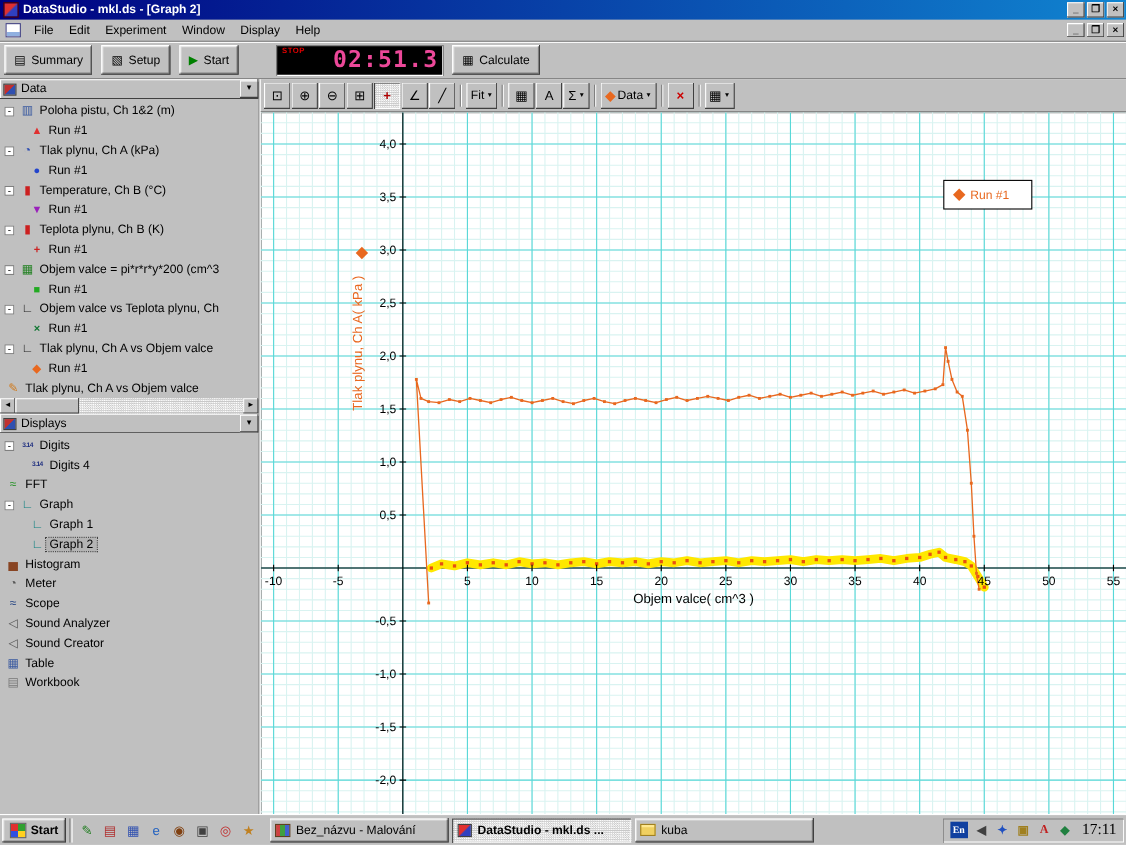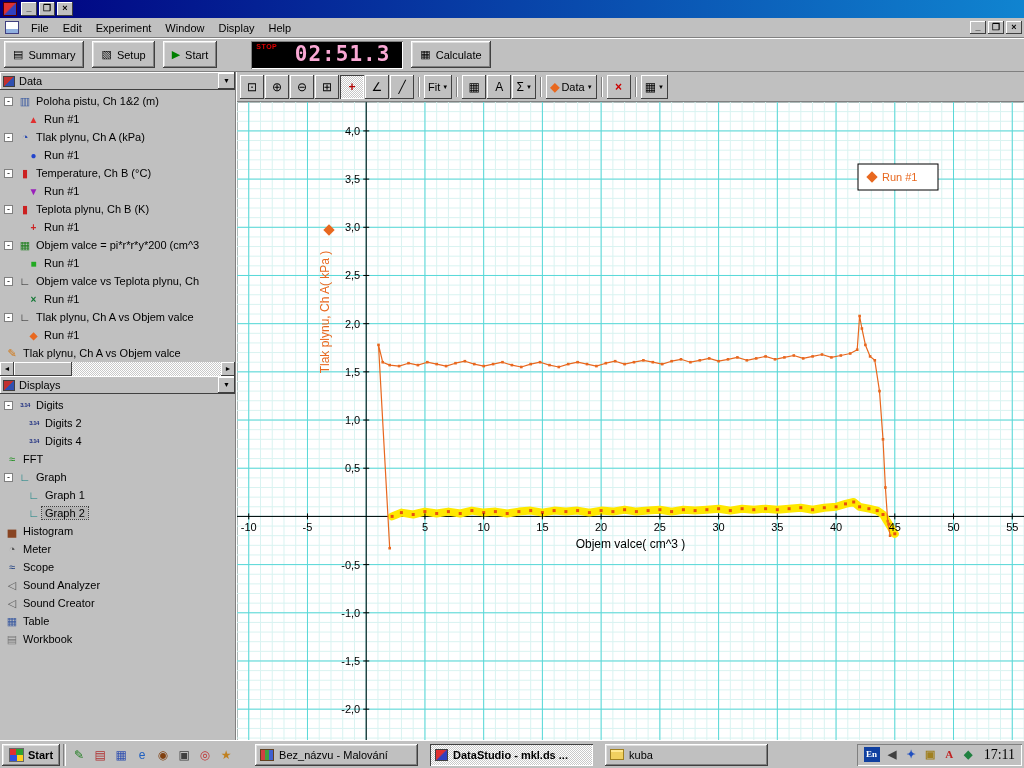--- a/index.html
+++ b/index.html
@@ -22,21 +22,21 @@
   .menu-item { padding:3px 7px; cursor:default; }
   .menubar .winbtns { margin-left:auto; }
   .menubar .winbtn { height:13px; line-height:12px; }
 
   .toolbar { position:absolute; top:38px; left:0; width:100%; height:34px; display:flex; align-items:center; gap:8px; padding:3px 4px; border-bottom:1px solid #808080; box-shadow:0 1px 0 #fff; }
   .tbtn { height:27px; display:flex; align-items:center; gap:5px; padding:0 9px; font-size:11px; cursor:default; }
   .bicon { font-size:11px; }
   .bicon.green { color:#008000; }
   .timer { width:152px; height:28px; background:#000; position:relative; margin-left:26px; flex:none; box-shadow:inset 1px 1px 0 #808080, inset -1px -1px 0 #fff; }
   .timer .stop { position:absolute; top:2px; left:5px; color:#e00000; font-size:7px; font-weight:bold; letter-spacing:0.5px; }
-  .timer .tval { position:absolute; right:13px; top:1px; color:#f9a8d4; font-family:"DejaVu Sans Mono", monospace; font-size:21px; font-weight:bold; letter-spacing:1px; }
+  .timer .tval { position:absolute; right:5px; top:1px; color:#ec4899; font-family:"DejaVu Sans Mono", monospace; font-size:21px; font-weight:bold; letter-spacing:1px; }
 
   .main { position:absolute; top:72px; left:0; right:0; bottom:28px; display:flex;justify-content:space-between; }
   .sidebar { width:236px; flex:none; display:flex; flex-direction:column; border-right:1px solid #808080; }
   .panel-header { height:18px; flex:none; display:flex; align-items:center; gap:4px; padding-left:3px; background:#c0c0c0; box-shadow: inset -1px -1px 0 #404040, inset 1px 1px 0 #ffffff; }
   .hdr-icon { width:12px; height:11px; background:linear-gradient(135deg,#c03030 0 50%,#3050b0 50% 100%); border:1px solid #404040; flex:none; }
   .hdr-arrow { margin-left:auto; width:17px; height:16px; font-size:7px; line-height:15px; text-align:center; flex:none; }
   .tree { overflow:hidden; position:relative; }
   #data-tree { height:272px; flex:none; padding-top:2px; }
   #displays-tree { flex:1; padding-top:2px; }
   .tree-row { height:18px; display:flex; align-items:center; white-space:nowrap; overflow:hidden; cursor:default; }
@@ -60,37 +60,38 @@
   .gbtn.pressed-btn { box-shadow: inset 1px 1px 0 #404040, inset -1px -1px 0 #ffffff; background-image:repeating-conic-gradient(#ffffff 0% 25%, #c8c8c8 0% 50%); background-size:2px 2px; }
   .gsep { width:2px; height:20px; border-left:1px solid #808080; border-right:1px solid #fff; margin:0 3px; flex:none; }
   .plot { position:absolute; top:30px; left:0; right:0; bottom:0; background:#fff; box-shadow:inset 1px 1px 0 #808080; overflow:hidden; }
 
   .taskbar { position:absolute; left:0; bottom:0; width:100%; height:28px; background:#c0c0c0; border-top:1px solid #fff; display:flex; align-items:center; padding:0 2px; gap:3px; }
   .startbtn { height:22px; display:flex; align-items:center; gap:4px; padding:0 7px; font-weight:bold; font-size:11px; cursor:default; }
   .winlogo { width:15px; height:14px; background:conic-gradient(from 0deg at 50% 50%, #30a030 0 25%, #ffd020 25% 50%, #3050e0 50% 75%, #e03030 75% 100%); border:1px solid #666; flex:none; }
   .tb-sep { width:3px; height:22px; border-left:1px solid #808080; border-right:1px solid #fff; flex:none; }
   #quicklaunch { display:flex; gap:1px; }
   .ql { width:20px; height:20px; text-align:center; line-height:20px; font-size:12px; cursor:default; }
-  #tasks { display:flex; gap:12px; margin-left:16px; }
+  #tasks { display:flex; gap:3px; margin-left:6px; }
   .taskbtn { width:163px; height:22px; display:flex; align-items:center; gap:5px; padding:0 5px; overflow:hidden; white-space:nowrap; cursor:default; }
   .taskbtn.active { box-shadow: inset 1px 1px 0 #404040, inset -1px -1px 0 #ffffff; background-image:repeating-conic-gradient(#ffffff 0% 25%, #c8c8c8 0% 50%); background-size:2px 2px; font-weight:bold; }
   .task-ic { flex:none; }
   .ticon-paint { width:14px; height:12px; background:linear-gradient(90deg,#d04040 0 33%,#40a040 33% 66%,#4060d0 66% 100%); border:1px solid #604020; }
   .ticon-folder { width:14px; height:11px; background:#f0d060; border:1px solid #a08020; box-shadow:inset 0 2px 0 #ffe890; }
   .ticon-datastudio { width:13px; height:12px; background:linear-gradient(135deg,#e03030 0 45%,#3040c0 55% 100%); border:1px solid #404040; }
   .tray { margin-left:auto; height:22px; display:flex; align-items:center; gap:5px; padding:0 7px; }
   .lang { width:16px; height:15px; background:#1040a0; color:#fff; font-size:9px; font-weight:bold; text-align:center; line-height:15px; flex:none; }
   .tray-ic { width:15px; text-align:center; font-size:11px; font-weight:bold; }
   .clock { margin-left:3px; font-size:14px; }
 </style>
 </head>
 <body>
 
 <div class="titlebar">
   <div class="app-icon"></div>
+  <div class="title-text">DataStudio - mkl.ds - [Graph 2]</div>
   <div class="winbtns">
     <div class="winbtn raised-thin">_</div>
     <div class="winbtn raised-thin">❐</div>
     <div class="winbtn raised-thin">×</div>
   </div>
 </div>
 
 <div class="menubar">
   <div class="child-icon"></div>
   <div id="menus">
@@ -217,24 +218,20 @@
     <div class="panel-header">
       <div class="hdr-icon"></div>
       <span>Displays</span>
       <div class="hdr-arrow raised-thin">▼</div>
     </div>
     <div id="displays-tree" class="tree">
         <div class="tree-row" style="padding-left: 4px;">
           <div class="expander">-</div>
           <div class="ticon digits" style="color: rgb(32, 48, 128);">3.14</div>
           <div class="tlabel">Digits</div>
-        </div>
-        <div class="tree-row" style="padding-left: 26px;">
-          <div class="ticon digits" style="color: rgb(32, 48, 128);">3.14</div>
-          <div class="tlabel">Digits 2</div>
         </div>
         <div class="tree-row" style="padding-left: 26px;">
           <div class="ticon digits" style="color: rgb(32, 48, 128);">3.14</div>
           <div class="tlabel">Digits 4</div>
         </div>
         <div class="tree-row" style="padding-left: 4px;">
           <div class="ticon" style="color: rgb(32, 144, 32);">≈</div>
           <div class="tlabel">FFT</div>
         </div>
         <div class="tree-row" style="padding-left: 4px;">

